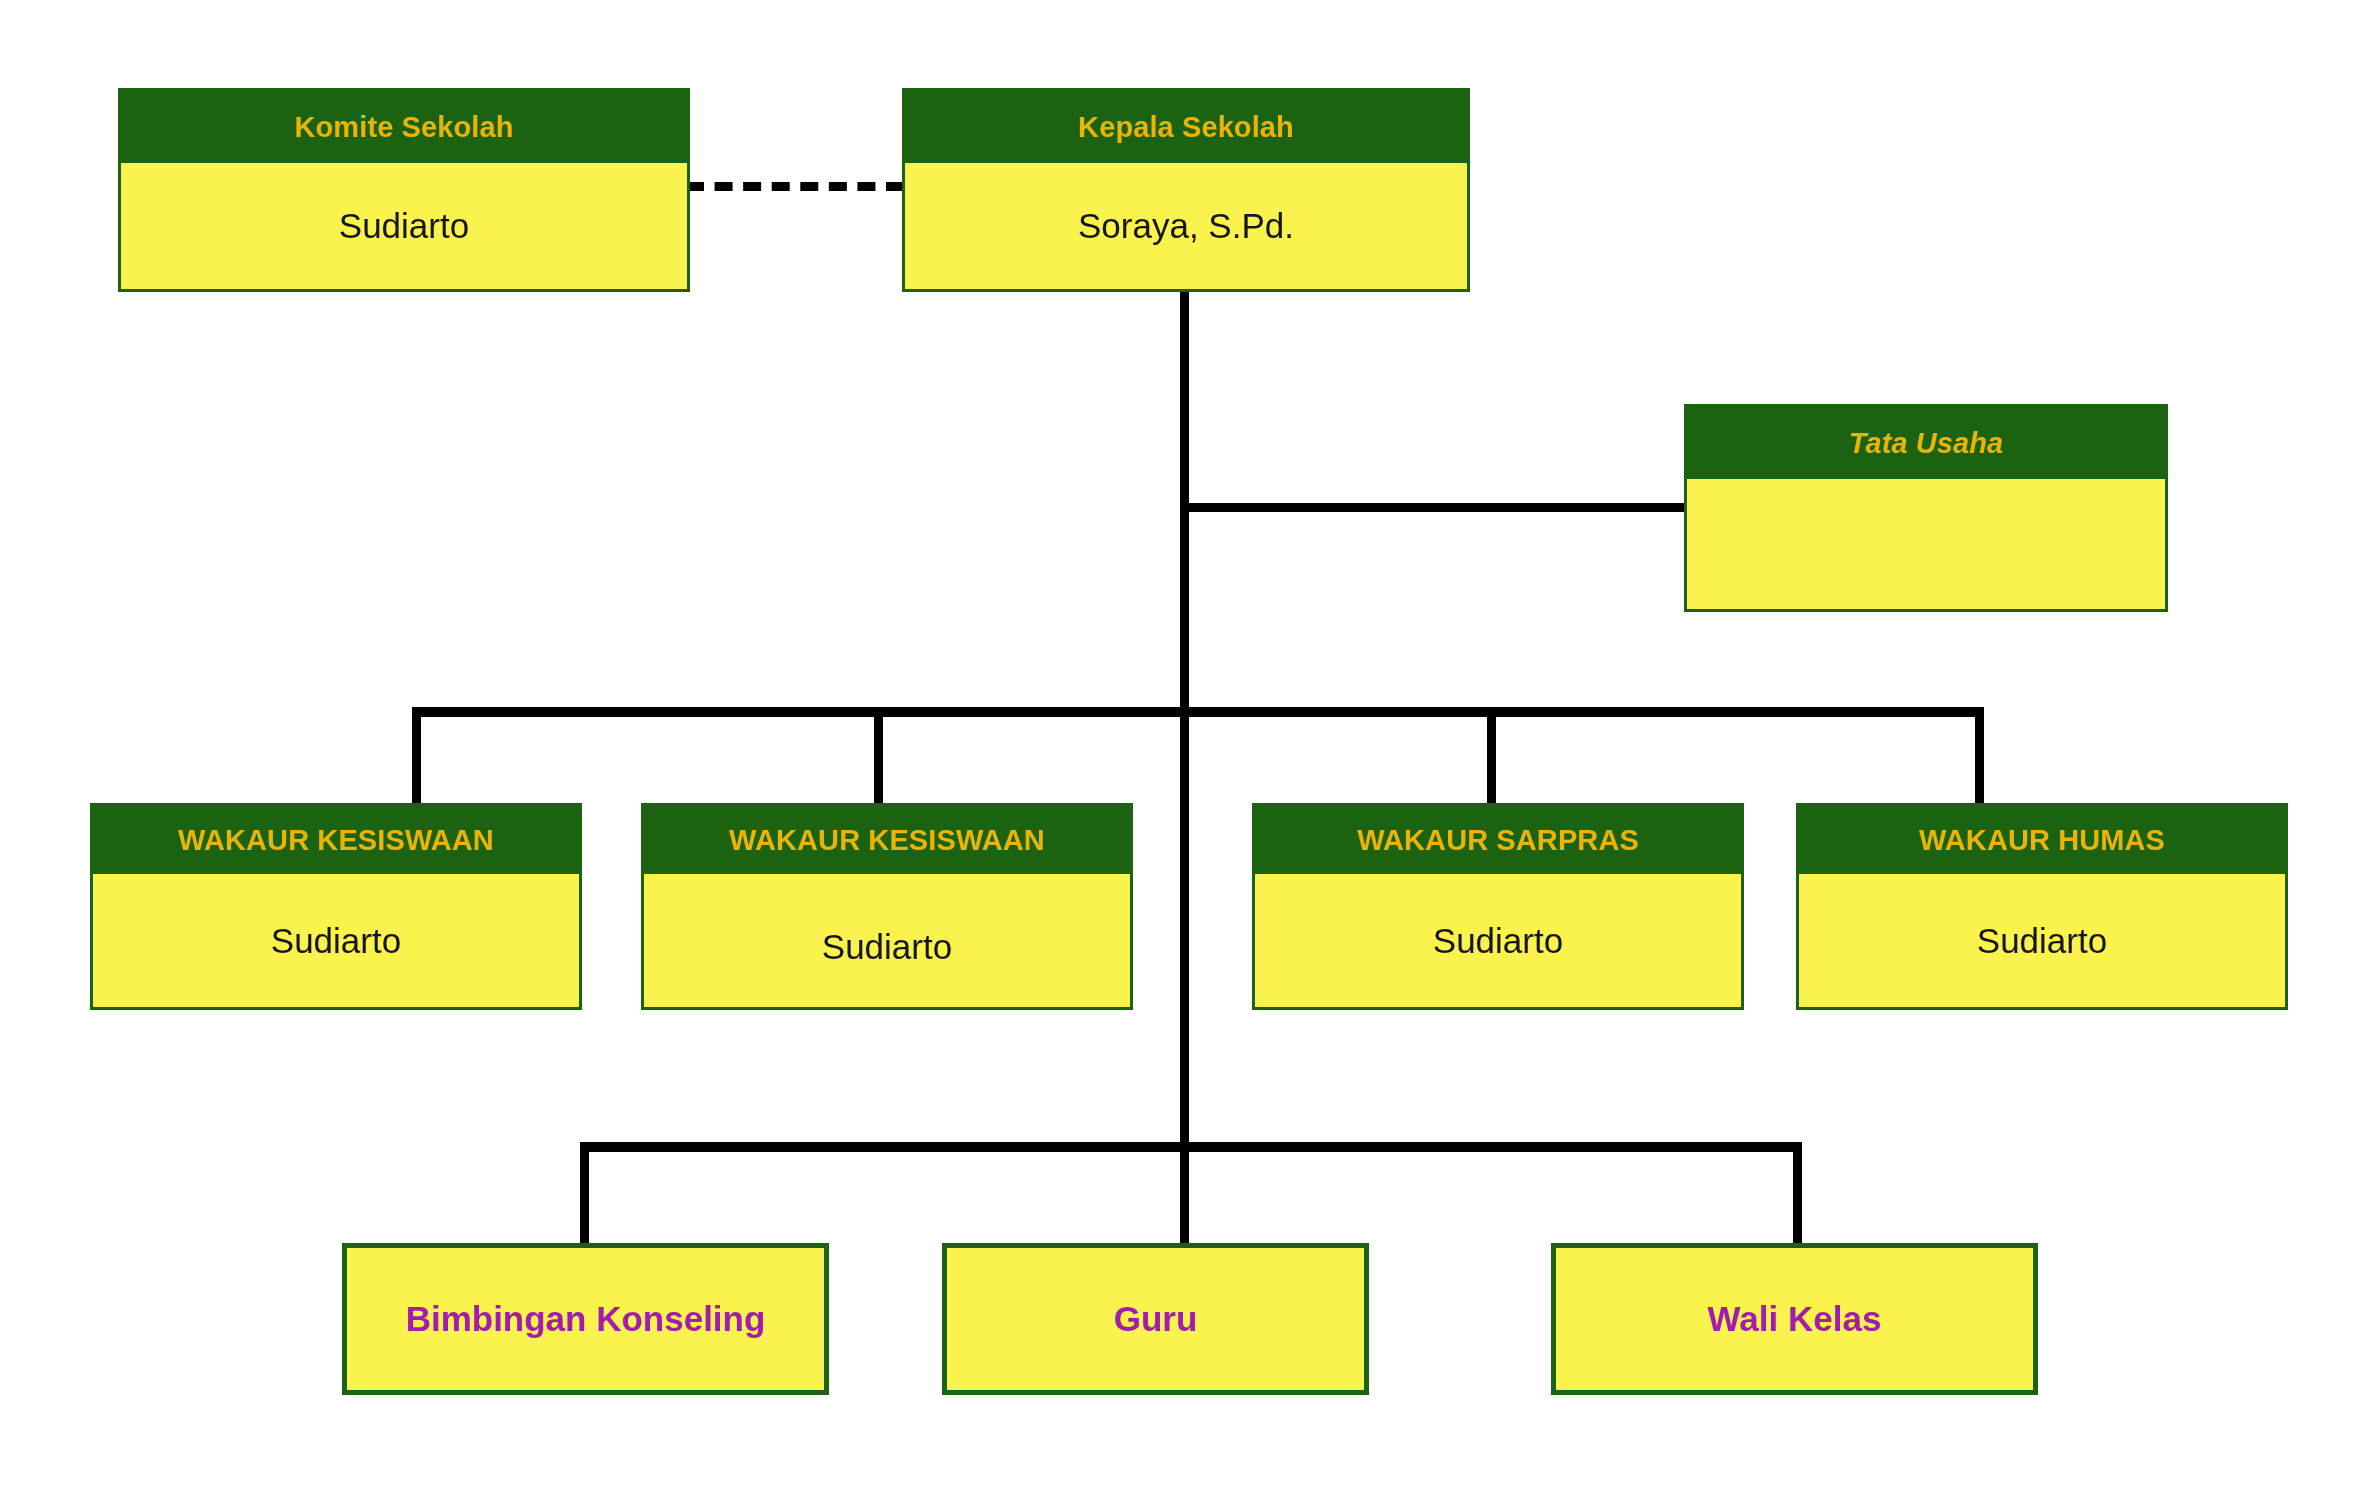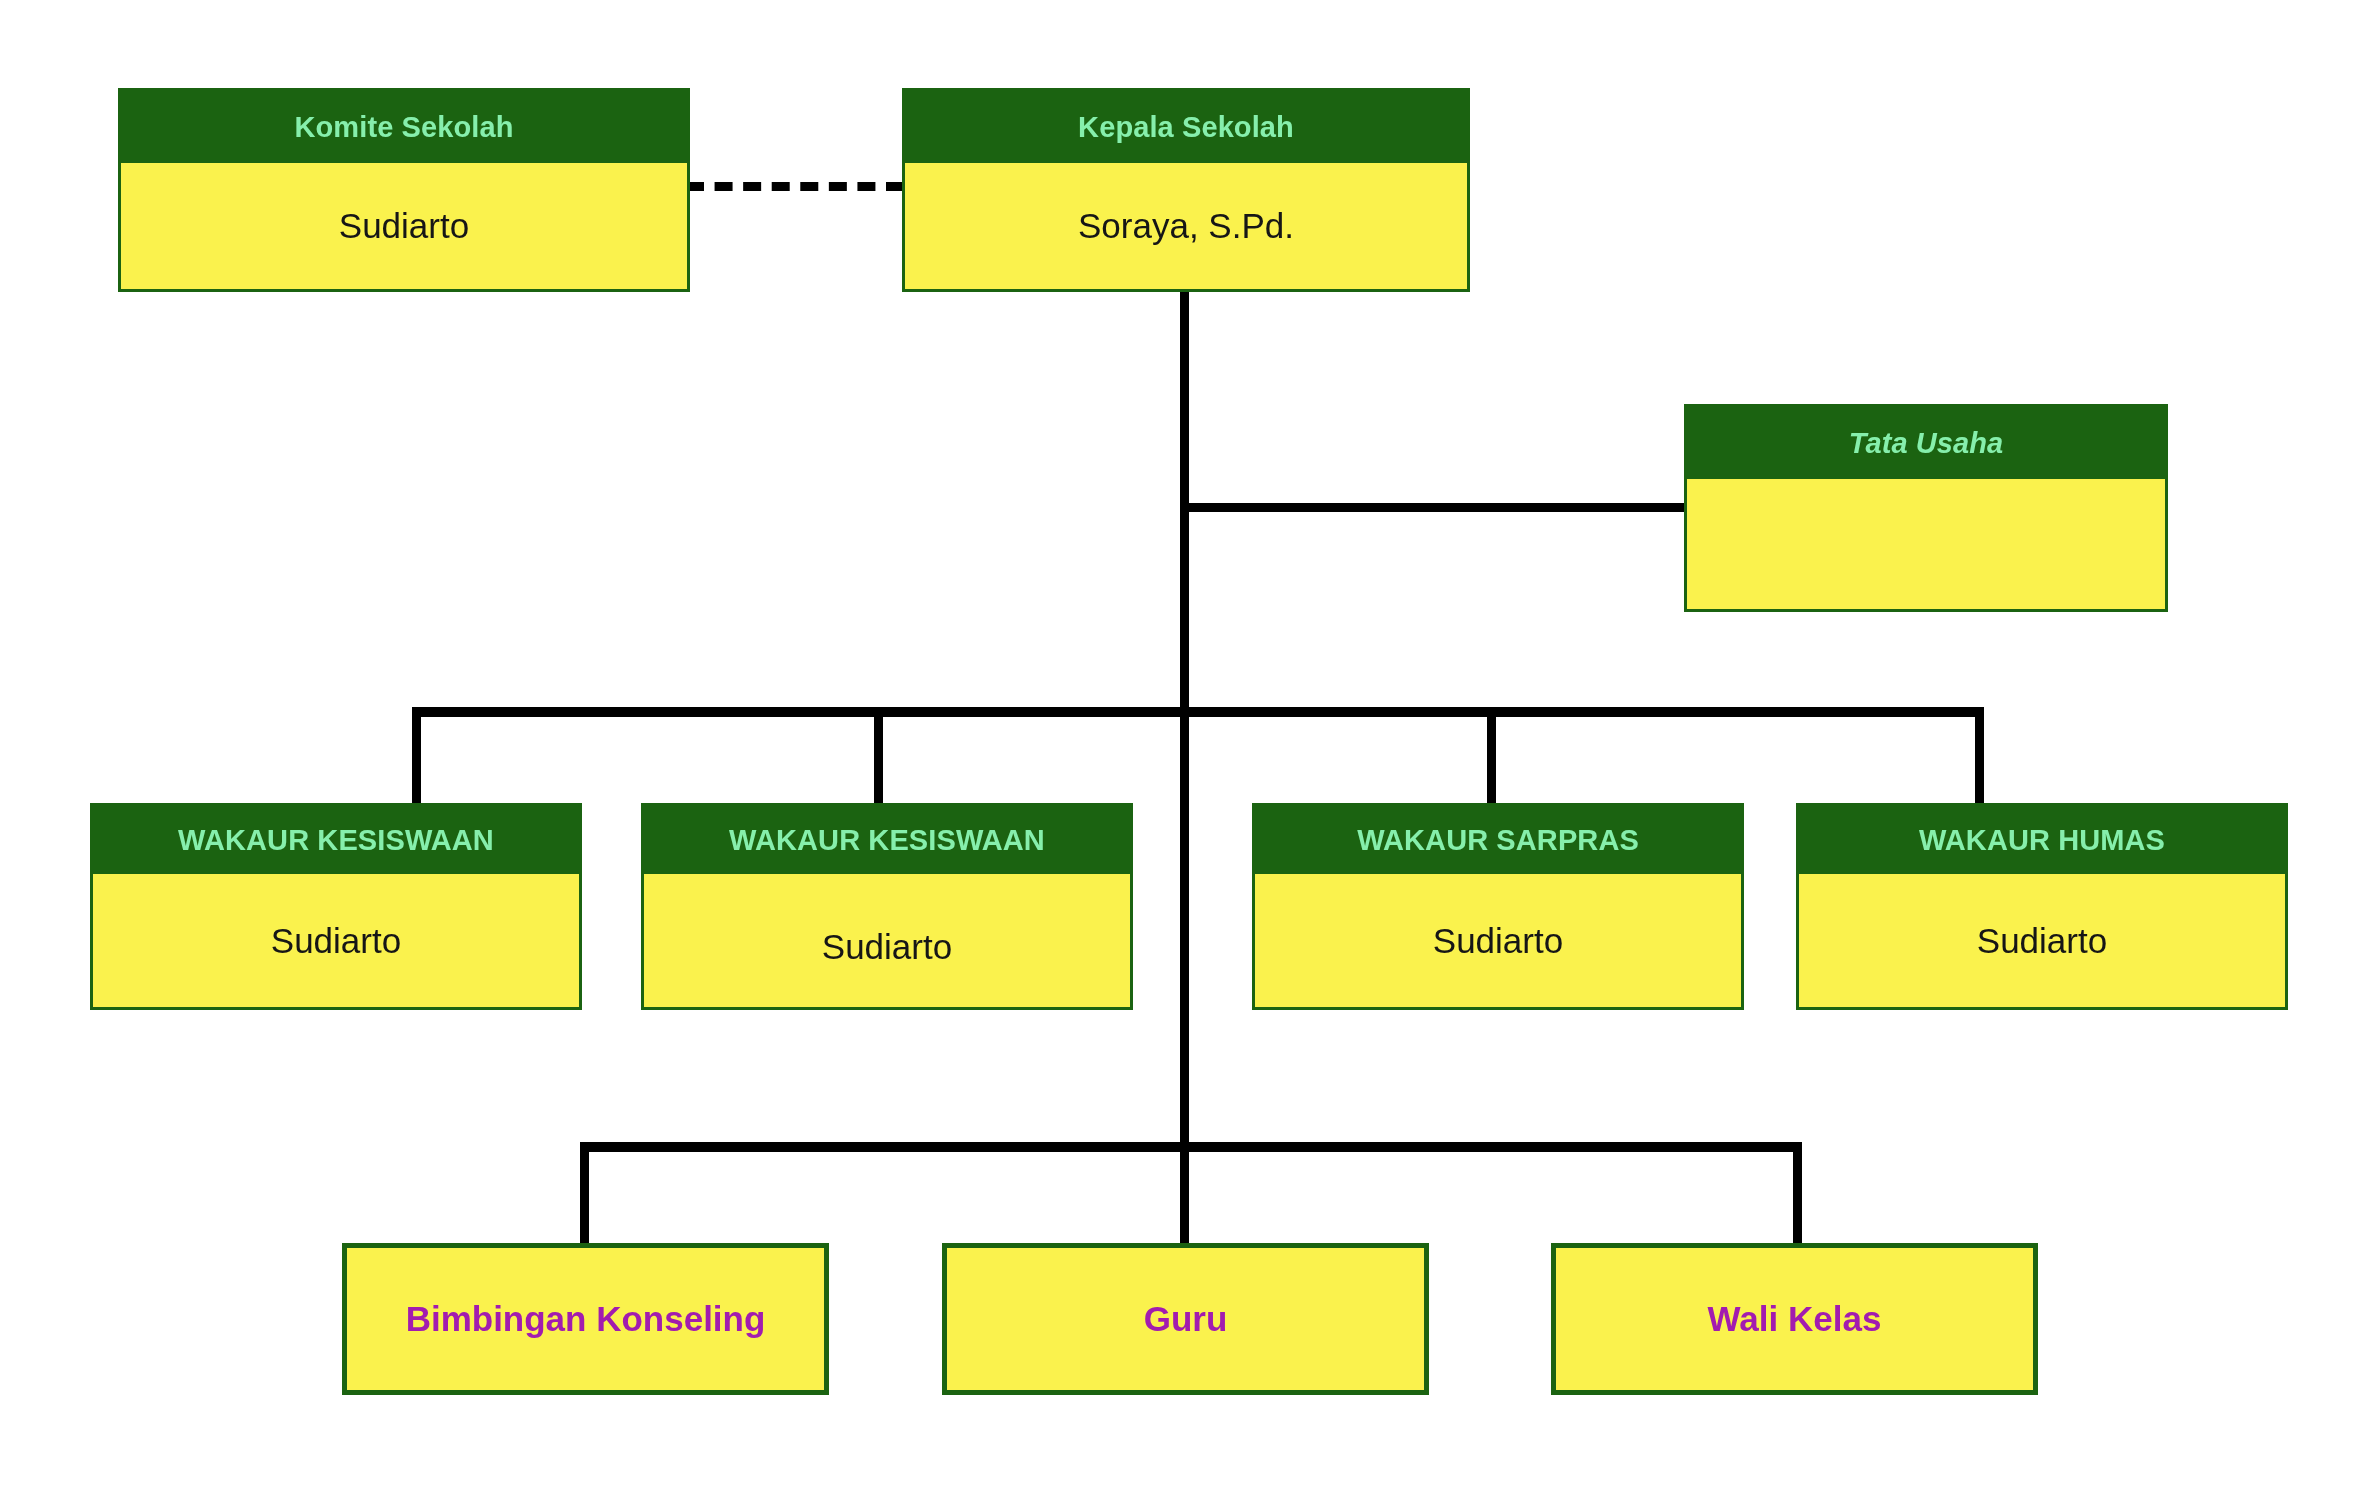--- a/index.html
+++ b/index.html
@@ -22,21 +22,21 @@
   .node {
     position: absolute;
     box-sizing: border-box;
     border: 3px solid #1b6311;
     background: #faf24d;
     display: flex;
     flex-direction: column;
   }
   .node-header {
     background: #1b6311;
-    color: #86efac;
+    color: #eab308;
     font-weight: bold;
     display: flex;
     align-items: center;
     justify-content: center;
     box-sizing: border-box;
     letter-spacing: .1px;
   }
   .node-body {
     background: #faf24d;
     color: #161616;
@@ -123,21 +123,21 @@
 
   <div class="node" style="left:1796px; top:803px; width:492px; height:207px;">
     <div class="node-header" style="height:68px; font-size:29px;">WAKAUR HUMAS</div>
     <div class="node-body" style="font-size:35px;">Sudiarto</div>
   </div>
 
   <div class="node plain" style="left:342px; top:1243px; width:487px; height:152px; border-width:5px;">
     <div class="node-body" style="font-size:35px;">Bimbingan Konseling</div>
   </div>
 
-  <div class="node plain" style="left:942px; top:1243px; width:487px; height:152px; border-width:5px;">
+  <div class="node plain" style="left:942px; top:1243px; width:427px; height:152px; border-width:5px;">
     <div class="node-body" style="font-size:35px;">Guru</div>
   </div>
 
   <div class="node plain" style="left:1551px; top:1243px; width:487px; height:152px; border-width:5px;">
     <div class="node-body" style="font-size:35px;">Wali Kelas</div>
   </div>
 
 </div>
 
 </body></html>

